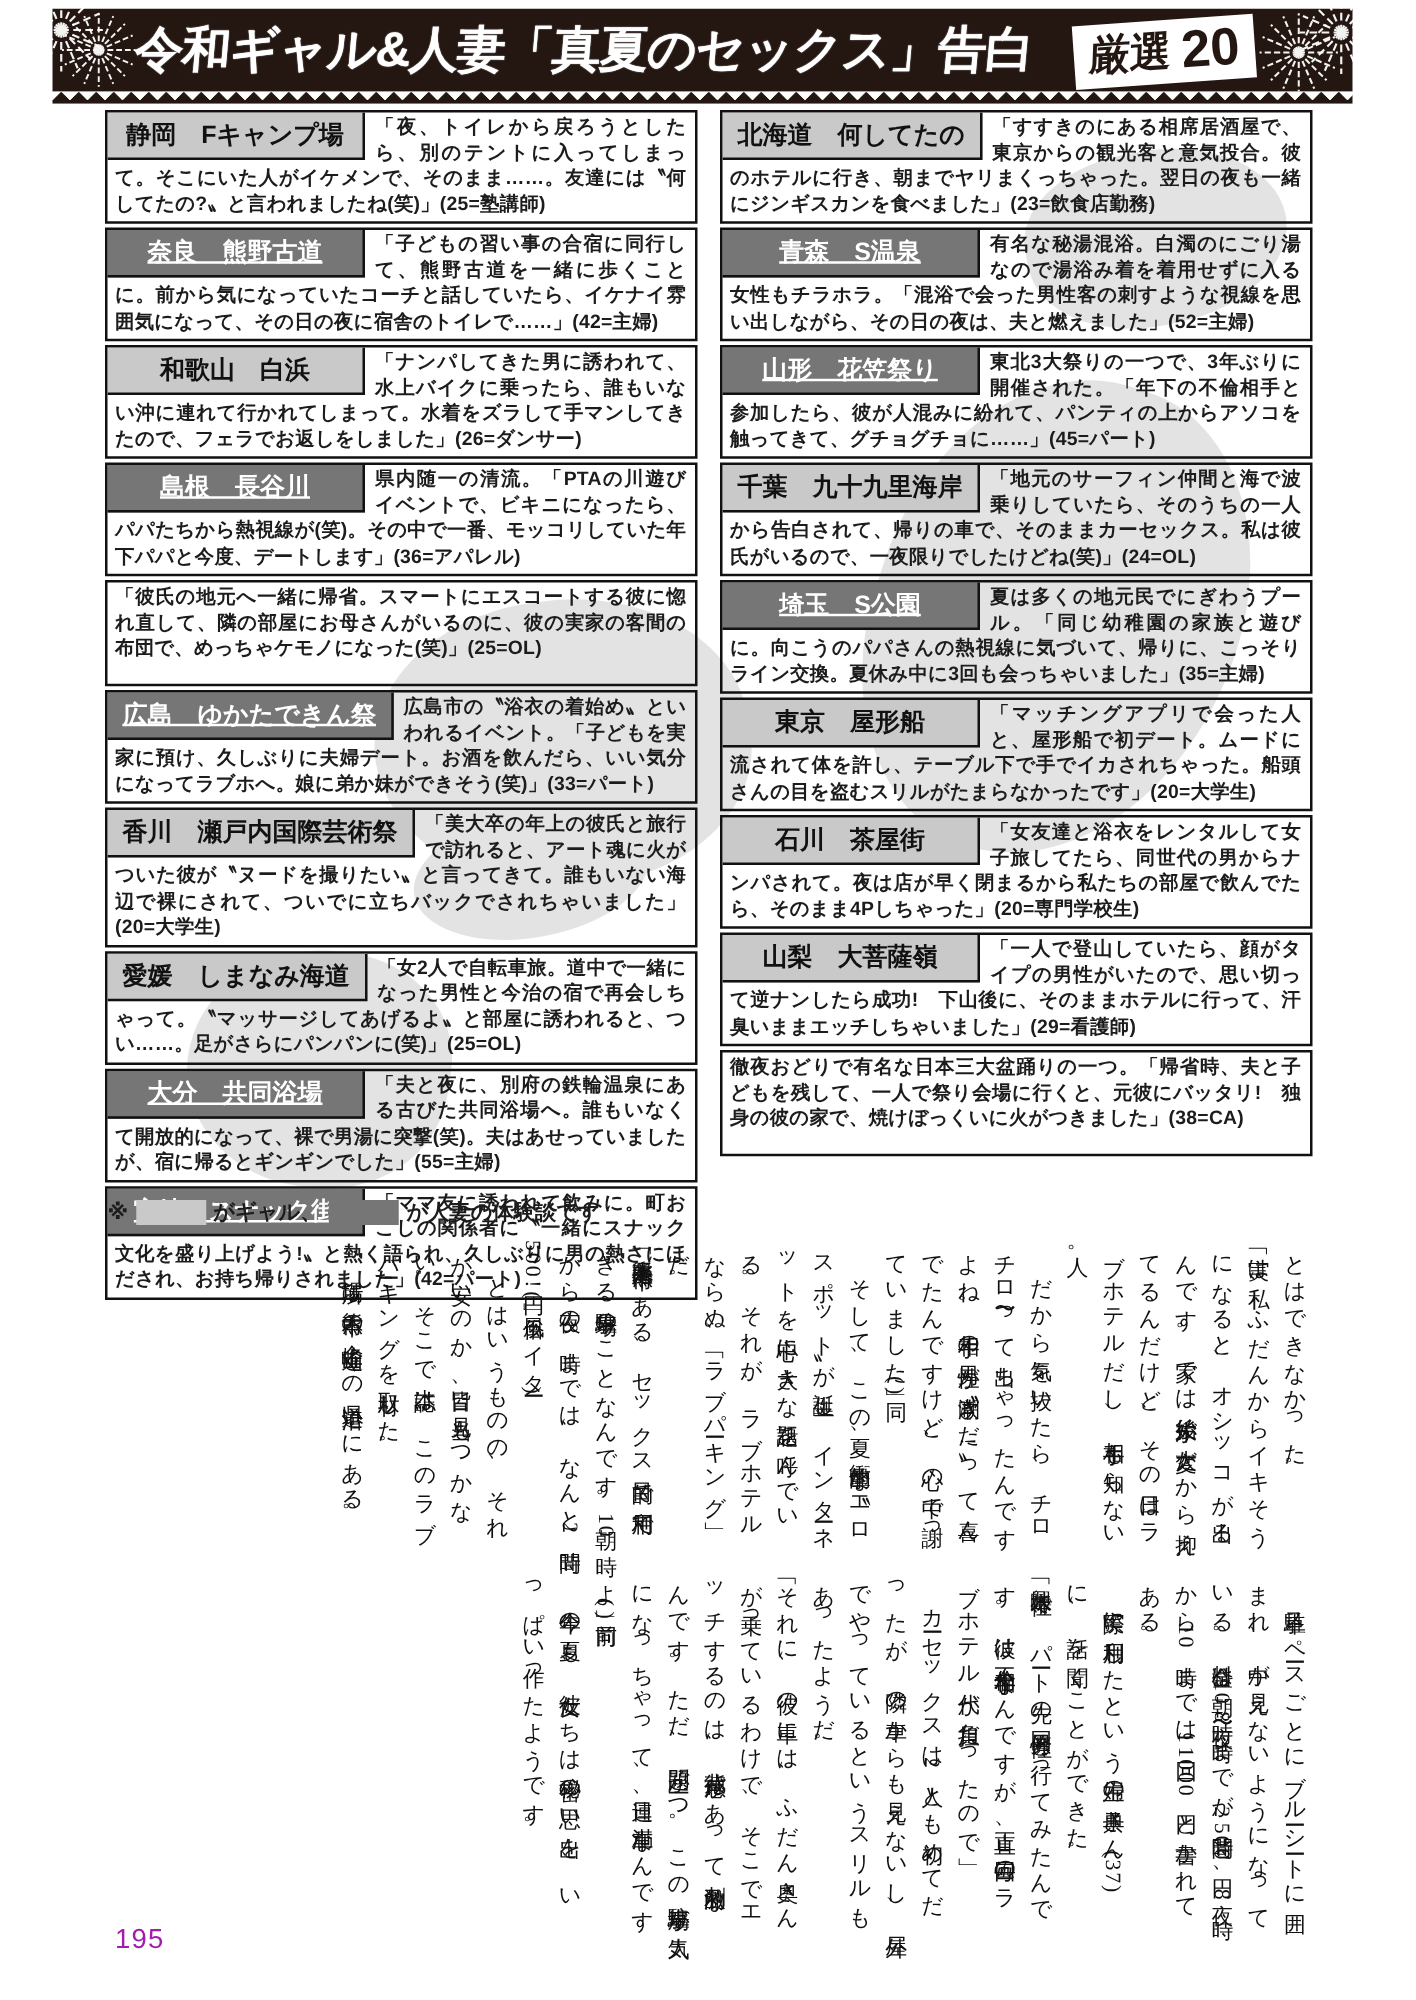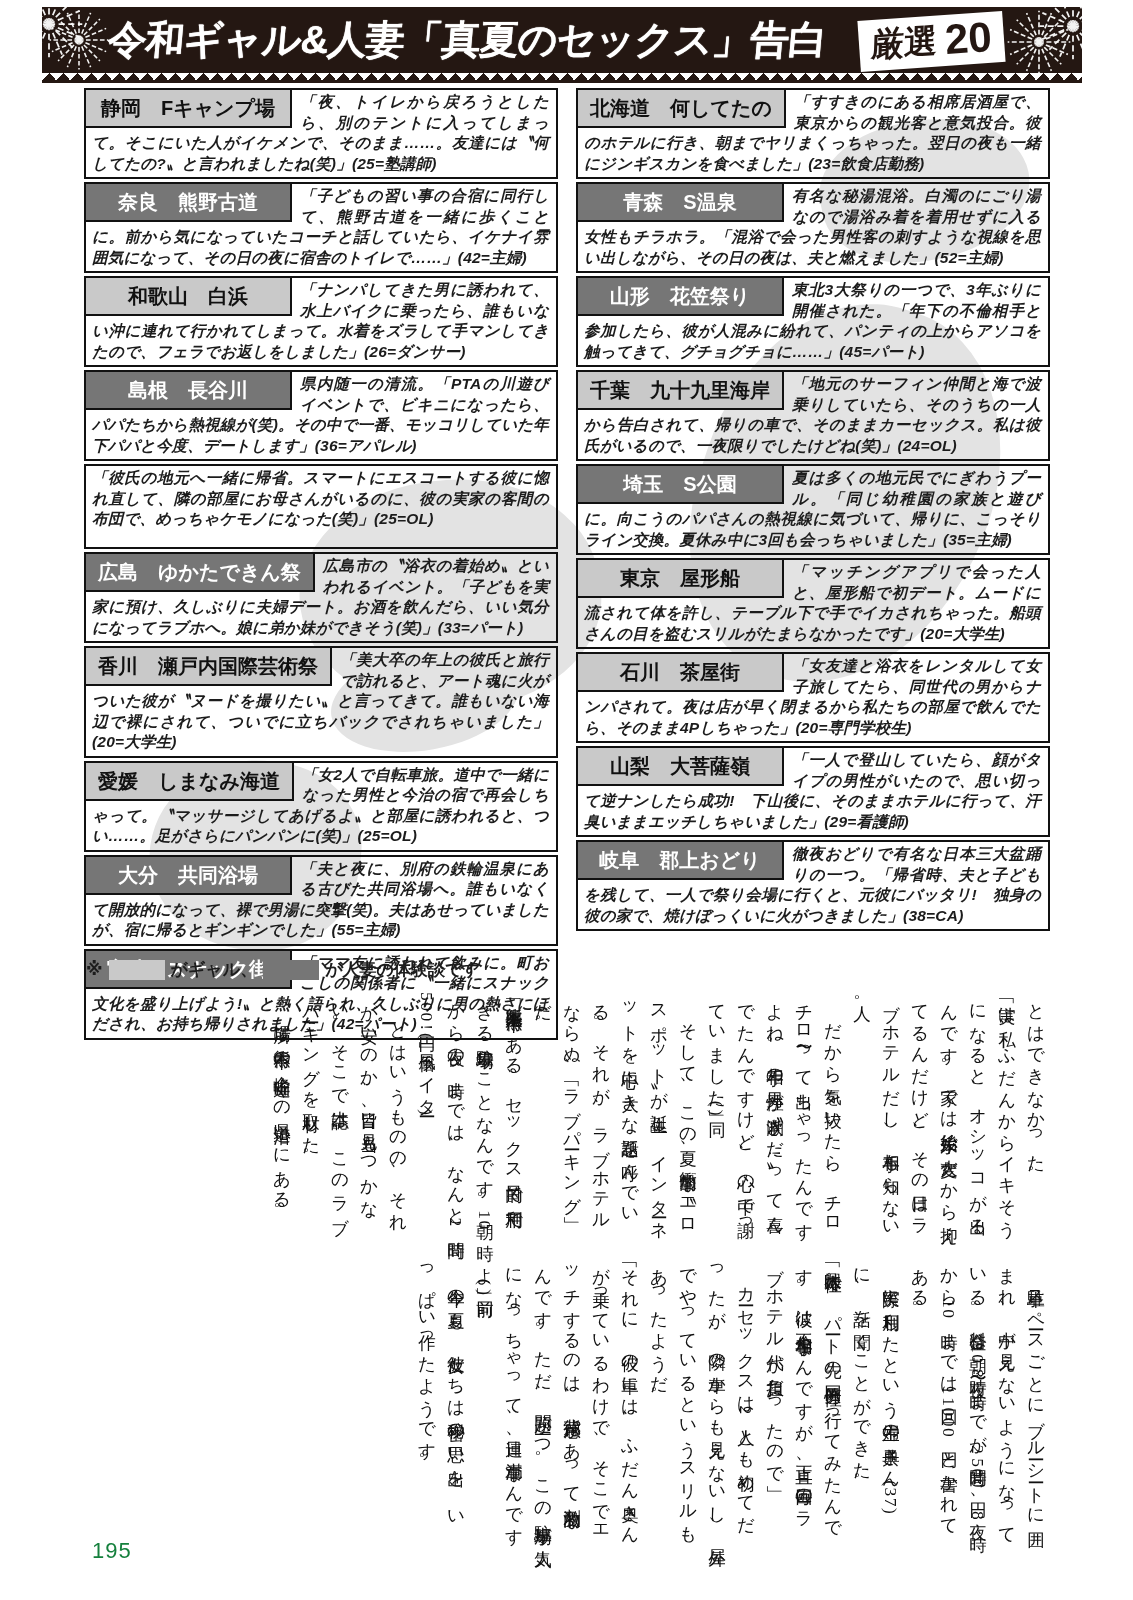--- a/index.html
+++ b/index.html
@@ -43,45 +43,45 @@
   .entry{
     border:2px solid #111;margin-bottom:3px;padding:0 5px 3px 0;
     min-height:78px;overflow:hidden;background:transparent;
   }
   .ehead{
     float:left;border:2px solid #111;margin:-2px 8px 1px -2px;
     padding:2px 12px;font-size:20px;font-weight:800;white-space:nowrap;
     min-width:180px;text-align:center;line-height:32px;
   }
   .ehead.gal{background:#c9c9c9;color:#111;}
-  .ehead.wife{background:#767676;color:#ffffff;}
+  .ehead.wife{background:#767676;color:#ffffff;text-decoration:underline;}
   .ebody{
     margin:0;padding:2px 2px 0 6px;font-size:15.5px;line-height:20.5px;
-    font-weight:600;text-align:justify;letter-spacing:0.2px;font-style:italic;
+    font-weight:600;text-align:justify;letter-spacing:0.2px;
   }
   
   .legend{
     position:absolute;left:86px;top:958px;z-index:1;display:flex;align-items:center;
     font-size:17px;font-weight:700;gap:6px;
   }
   .swatch{display:inline-block;width:56px;height:20px;}
   .swatch.gal{background:#c9c9c9;}
   .swatch.wife{background:#767676;}
   
   .vblock{
     position:absolute;left:84px;width:966px;z-index:1;
     writing-mode:vertical-rl;
     font-family:"Liberation Serif","DejaVu Serif",serif;
     font-size:17.5px;letter-spacing:1.5px;line-height:29px;color:#111;
   }
   .vblock p{margin:0;padding:0;}
   .vb1{top:992px;height:248px;}
   .vb2{top:1256px;height:284px;}
   
-  .pagenum{position:absolute;left:92px;top:1538px;font-size:22px;color:#15803d;letter-spacing:1px;text-align:right;}
+  .pagenum{position:absolute;left:92px;top:1538px;font-size:22px;color:#a21caf;letter-spacing:1px;text-align:right;}
 </style>
 </head>
 <body>
 
 <div class="banner">
   <svg class="firework fw-l2" width="70" height="70" viewBox="0 0 80 80">
       <g stroke="#fff" stroke-width="2" stroke-dasharray="7 4">
         <line x1="40" y1="40" x2="40" y2="2"></line>
         <line x1="40" y1="40" x2="40" y2="78"></line>
         <line x1="40" y1="40" x2="2" y2="40"></line>
@@ -243,21 +243,20 @@
       </div>
       <div class="entry">
         <div class="ehead gal">石川　茶屋街</div>
         <div class="ebody">「女友達と浴衣をレンタルして女子旅してたら、同世代の男からナンパされて。夜は店が早く閉まるから私たちの部屋で飲んでたら、そのまま4Pしちゃった」(20=専門学校生)</div>
       </div>
       <div class="entry">
         <div class="ehead gal">山梨　大菩薩嶺</div>
         <div class="ebody">「一人で登山していたら、顔がタイプの男性がいたので、思い切って逆ナンしたら成功!　下山後に、そのままホテルに行って、汗臭いままエッチしちゃいました」(29=看護師)</div>
       </div>
       <div class="entry">
-        <div class="ehead wife">岐阜　郡上おどり</div>
         <div class="ebody">徹夜おどりで有名な日本三大盆踊りの一つ。「帰省時、夫と子どもを残して、一人で祭り会場に行くと、元彼にバッタリ!　独身の彼の家で、焼けぼっくいに火がつきました」(38=CA)</div>
       </div>
     </div>
 </div>
 
 <div class="legend">
   <span>※</span>
   <span class="swatch gal"></span>
   <span>がギャル、</span>
   <span class="swatch wife"></span>

